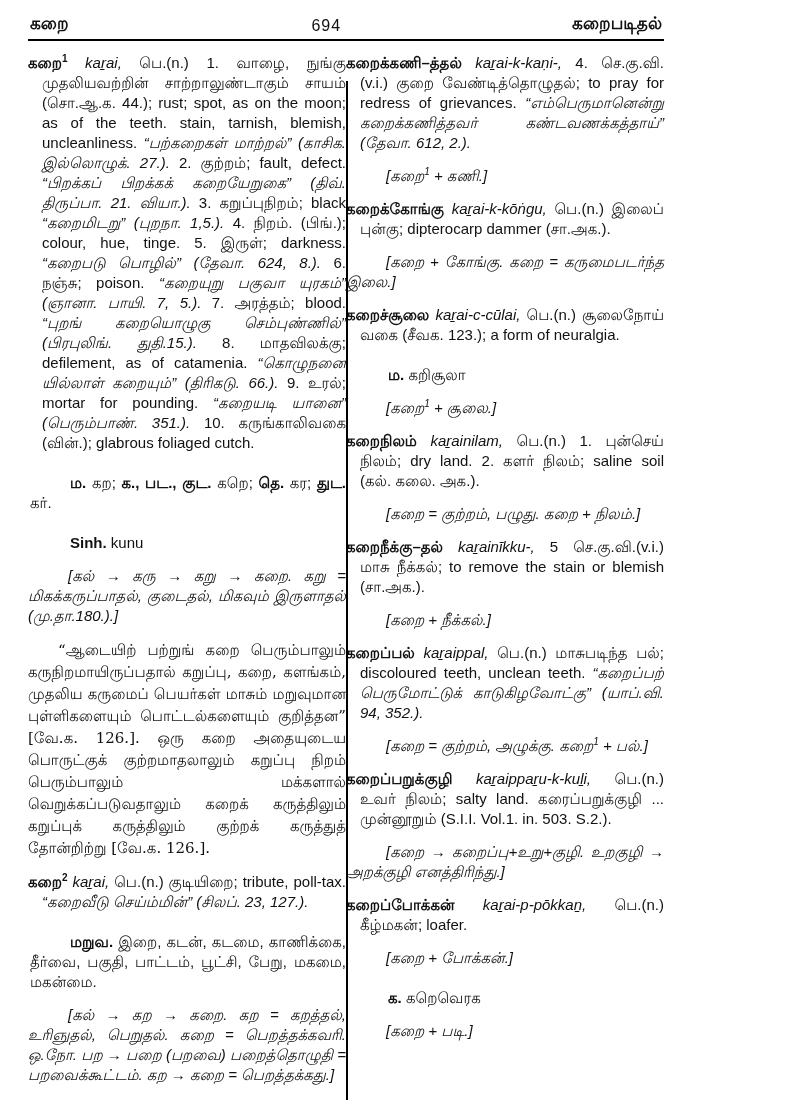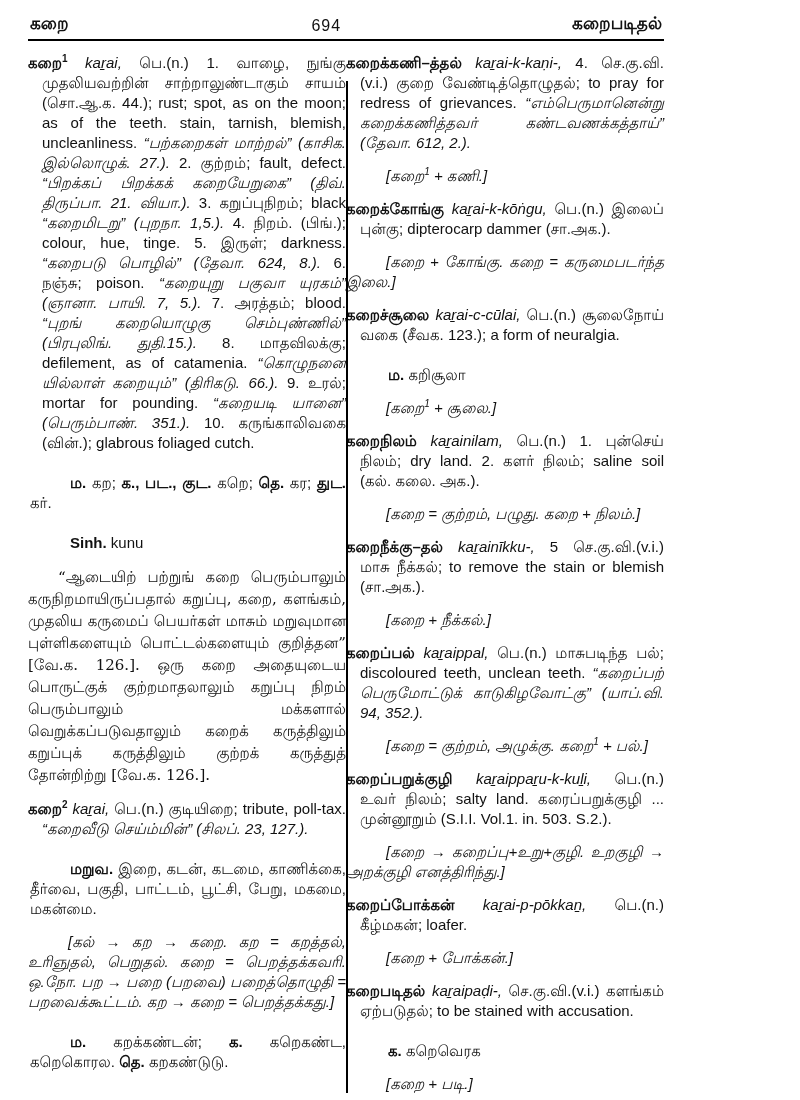--- a/index.html
+++ b/index.html
@@ -54,20 +54,21 @@
     <span class="pgnum">694</span>
     <span class="hw">கறைபடிதல்</span>
   </div>
   <div class="rule"></div>
   <div class="cols">
     <div class="divider"></div>
     <div class="col" id="col-left">
         <p class="blk entry"><span class="b">கறை</span><sup class="b">1</sup><span class="i"> kaṟai,</span><span> பெ.(n.) 1. வாழை, நுங்கு முதலியவற்றின் சாற்றாலுண்டாகும் சாயம் (சொ.ஆ.க. 44.); rust; spot, as on the moon; as of the teeth. stain, tarnish, blemish, uncleanliness. </span><span class="i">“பற்கறைகள் மாற்றல்” (காசிக. இல்லொழுக். 27.).</span><span> 2. குற்றம்; fault, defect. </span><span class="i">“பிறக்கப் பிறக்கக் கறையேறுகை” (திவ். திருப்பா. 21. வியா.).</span><span> 3. கறுப்புநிறம்; black </span><span class="i">“கறைமிடறு” (புறநா. 1,5.).</span><span> 4. நிறம். (பிங்.); colour, hue, tinge. 5. இருள்; darkness. </span><span class="i">“கறைபடு பொழில்” (தேவா. 624, 8.).</span><span> 6. நஞ்சு; poison. </span><span class="i">“கறையுறு பகுவா யுரகம்” (ஞானா. பாயி. 7, 5.).</span><span> 7. அரத்தம்; blood. </span><span class="i">“புறங் கறையொழுகு செம்புண்ணில்” (பிரபுலிங். துதி.15.).</span><span> 8. மாதவிலக்கு; defilement, as of catamenia. </span><span class="i">“கொழுநனை யில்லாள் கறையும்” (திரிகடு. 66.).</span><span> 9. உரல்; mortar for pounding. </span><span class="i">“கறையடி யானை” (பெரும்பாண். 351.).</span><span> 10. கருங்காலிவகை (வின்.); glabrous foliaged cutch.</span></p>
         <p class="blk note"><span class="b">ம.</span><span> கற; </span><span class="b">க., பட., குட.</span><span> கறெ; </span><span class="b">தெ.</span><span> கர; </span><span class="b">துட.</span><span> கர்.</span></p>
         <p class="blk note"><span class="b">Sinh.</span><span> kunu</span></p>
+        <p class="blk etym"><span>[கல் → கரு → கறு → கறை. கறு = மிகக்கருப்பாதல், குடைதல், மிகவும் இருளாதல் (மு.தா.180.).]</span></p>
         <p class="blk quote"><span>“ஆடையிற் பற்றுங் கறை பெரும்பாலும் கருநிறமாயிருப்பதால் கறுப்பு, கறை, களங்கம், முதலிய கருமைப் பெயர்கள் மாசும் மறுவுமான புள்ளிகளையும் பொட்டல்களையும் குறித்தன” [வே.க. 126.]. ஒரு கறை அதையுடைய பொருட்குக் குற்றமாதலாலும் கறுப்பு நிறம் பெரும்பாலும் மக்களால் வெறுக்கப்படுவதாலும் கறைக் கருத்திலும் கறுப்புக் கருத்திலும் குற்றக் கருத்துத் தோன்றிற்று [வே.க. 126.].</span></p>
         <p class="blk entry"><span class="b">கறை</span><sup class="b">2</sup><span class="i"> kaṟai,</span><span> பெ.(n.) குடியிறை; tribute, poll-tax. </span><span class="i">“கறைவீடு செய்ம்மின்” (சிலப். 23, 127.).</span></p>
         <p class="blk note"><span class="b">மறுவ.</span><span> இறை, கடன், கடமை, காணிக்கை, தீர்வை, பகுதி, பாட்டம், பூட்சி, பேறு, மகமை, மகன்மை.</span></p>
         <p class="blk etym"><span>[கல் → கற → கறை. கற = கறத்தல், உரிஞுதல், பெறுதல். கறை = பெறத்தக்கவரி. ஒ.நோ. பற → பறை (பறவை) பறைத்தொழுதி = பறவைக்கூட்டம். கற → கறை = பெறத்தக்கது.]</span></p>
         <p class="blk note"><span class="b">ம.</span><span> கறக்கண்டன்; </span><span class="b">க.</span><span> கறெகண்ட, கறெகொரல. </span><span class="b">தெ.</span><span> கறகண்டுடு.</span></p>
       </div>
     <div class="col" id="col-right">
         <p class="blk entry"><span class="b">கறைக்கணி–த்தல்</span><span class="i"> kaṟai-k-kaṇi-,</span><span> 4. செ.கு.வி. (v.i.) குறை வேண்டித்தொழுதல்; to pray for redress of grievances. </span><span class="i">“எம்பெருமானென்று கறைக்கணித்தவர் கண்டவணக்கத்தாய்” (தேவா. 612, 2.).</span></p>
         <p class="blk etym"><span>[கறை</span><sup>1</sup><span> + கணி.]</span></p>
         <p class="blk entry"><span class="b">கறைக்கோங்கு</span><span class="i"> kaṟai-k-kōṅgu,</span><span> பெ.(n.) இலைப் புன்கு; dipterocarp dammer (சா.அக.).</span></p>
@@ -78,18 +79,17 @@
         <p class="blk entry"><span class="b">கறைநிலம்</span><span class="i"> kaṟainilam,</span><span> பெ.(n.) 1. புன்செய் நிலம்; dry land. 2. களர் நிலம்; saline soil (கல். கலை. அக.).</span></p>
         <p class="blk etym"><span>[கறை = குற்றம், பழுது. கறை + நிலம்.]</span></p>
         <p class="blk entry"><span class="b">கறைநீக்கு–தல்</span><span class="i"> kaṟainīkku-,</span><span> 5 செ.கு.வி.(v.i.) மாசு நீக்கல்; to remove the stain or blemish (சா.அக.).</span></p>
         <p class="blk etym"><span>[கறை + நீக்கல்.]</span></p>
         <p class="blk entry"><span class="b">கறைப்பல்</span><span class="i"> kaṟaippal,</span><span> பெ.(n.) மாசுபடிந்த பல்; discoloured teeth, unclean teeth. </span><span class="i">“கறைப்பற் பெருமோட்டுக் காடுகிழவோட்கு” (யாப்.வி. 94, 352.).</span></p>
         <p class="blk etym"><span>[கறை = குற்றம், அழுக்கு. கறை</span><sup>1</sup><span> + பல்.]</span></p>
         <p class="blk entry"><span class="b">கறைப்பறுக்குழி</span><span class="i"> kaṟaippaṟu-k-kuḻi,</span><span> பெ.(n.) உவர் நிலம்; salty land. கரைப்பறுக்குழி ... முன்னூறும் (S.I.I. Vol.1. in. 503. S.2.).</span></p>
         <p class="blk etym"><span>[கறை → கறைப்பு+உறு+குழி. உறகுழி → அறக்குழி எனத்திரிந்து.]</span></p>
         <p class="blk entry"><span class="b">கறைப்போக்கன்</span><span class="i"> kaṟai-p-pōkkaṉ,</span><span> பெ.(n.) கீழ்மகன்; loafer.</span></p>
         <p class="blk etym"><span>[கறை + போக்கன்.]</span></p>
-        <p class="blk entry"><span class="b">கறைபடிதல்</span><span class="i"> kaṟaipaḍi-,</span><span> செ.கு.வி.(v.i.) களங்கம் ஏற்படுதல்; to be stained with accusation.</span></p>
         <p class="blk note"><span class="b">க.</span><span> கறெவெரக</span></p>
         <p class="blk etym"><span>[கறை + படி.]</span></p>
       </div>
   </div>
 </div>
 
 </body></html>

